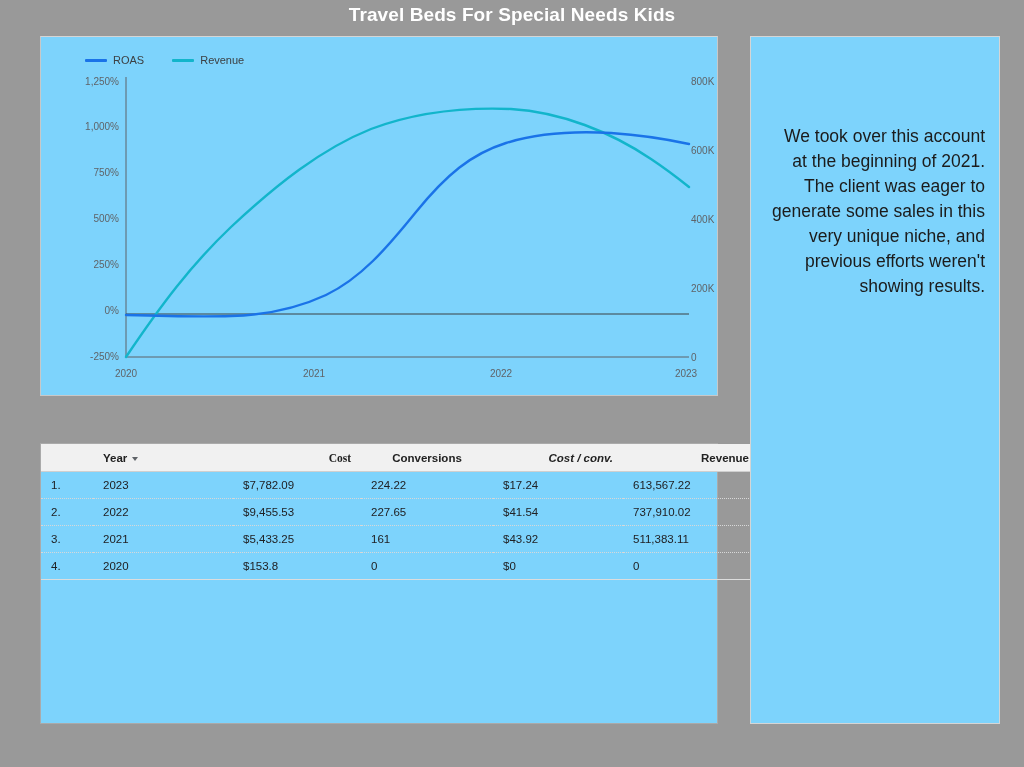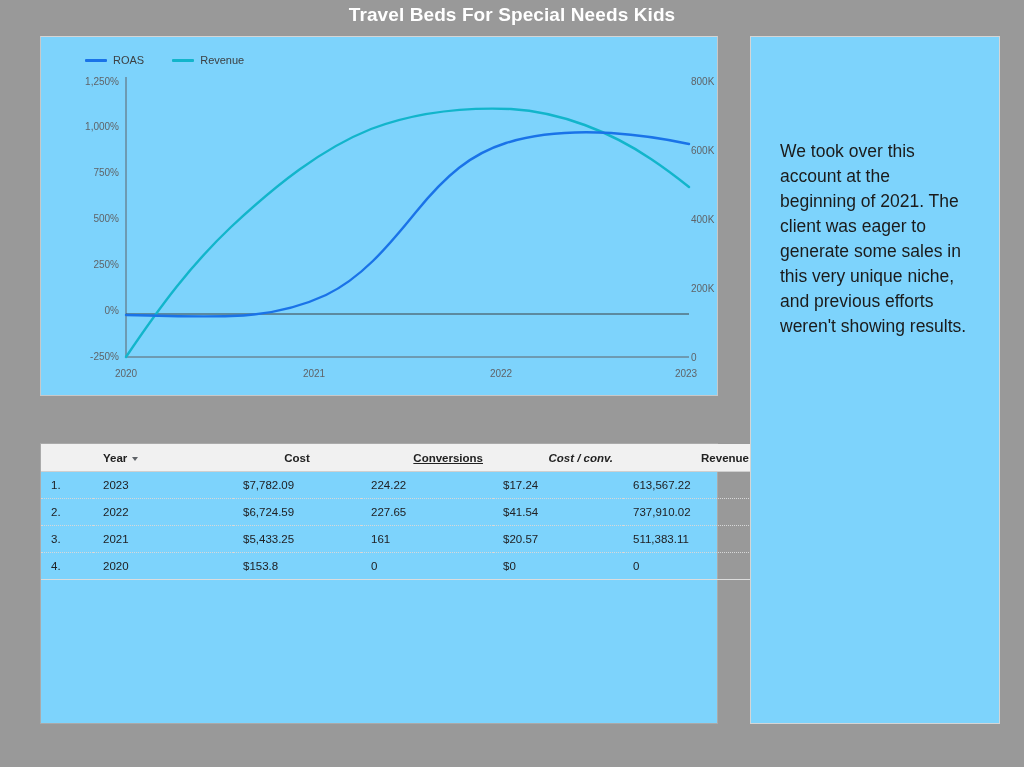--- a/index.html
+++ b/index.html
@@ -117,22 +117,22 @@
     background: #f1f1f1;
     font-size: 11.5px;
     font-weight: bold;
     color: #222222;
     padding: 8px 10px 7px 10px;
     border-bottom: 1px solid #cfcfcf;
     white-space: nowrap;
   }
   th.c-idx   { width: 32px;  text-align: left; }
   th.c-year  { width: 120px; text-align: left; }
-  th.c-cost  { width: 108px; text-align: center; }
-  th.c-conv  { width: 112px; text-align: right; text-decoration: underline; }
+  th.c-cost  { width: 108px; text-align: right; font-family: Liberation Serif, serif; }
+  th.c-conv  { width: 112px; text-align: center; }
   th.c-cpc   { width: 110px; text-align: right; font-style: italic; }
   th.c-rev   { width: 116px; text-align: right; }
   th.c-roas  { width: 80px;  text-align: right; }
 
   table.report tbody td {
     font-size: 11.5px;
     color: #202124;
     padding: 7px 10px 7px 10px;
     border-bottom: 1px dotted #d8d8d8;
     white-space: nowrap;
@@ -152,26 +152,26 @@
     vertical-align: middle;
   }
 
   
   #notes-inner {
     padding: 86px 13px 0 13px;
     box-sizing: border-box;
     height: 100%;
   }
   .note-para {
-    text-align: left;
+    text-align: right;
     font-size: 17.5px;
     line-height: 25px;
     color: #1b1b1b;
     font-family: "Liberation Sans", sans-serif;
-    margin: 16px;
+    margin: 1px;
   }
   .note-gap { height: 44px; }
 </style>
 </head>
 <body>
 
 <div id="page-title">Travel Beds For Special Needs Kids</div>
 
 <div class="panel" id="chart-panel">
   <div id="chart-area">
@@ -250,32 +250,32 @@
         <td class="c-year">2023</td>
         <td class="num">$7,782.09</td>
         <td class="num">224.22</td>
         <td class="num">$17.24</td>
         <td class="num">613,567.22</td>
         <td class="num">997.27%</td>
       </tr>
       <tr>
         <td class="c-idx">2.</td>
         <td class="c-year">2022</td>
-        <td class="num">$6,724.59</td>
+        <td class="num">$9,455.53</td>
         <td class="num">227.65</td>
         <td class="num">$41.54</td>
         <td class="num">737,910.02</td>
         <td class="num">957.27%</td>
       </tr>
       <tr>
         <td class="c-idx">3.</td>
         <td class="c-year">2021</td>
         <td class="num">$5,433.25</td>
         <td class="num">161</td>
-        <td class="num">$20.57</td>
+        <td class="num">$43.92</td>
         <td class="num">511,383.11</td>
         <td class="num">100.47%</td>
       </tr>
       <tr>
         <td class="c-idx">4.</td>
         <td class="c-year">2020</td>
         <td class="num">$153.8</td>
         <td class="num">0</td>
         <td class="num">$0</td>
         <td class="num">0</td>

